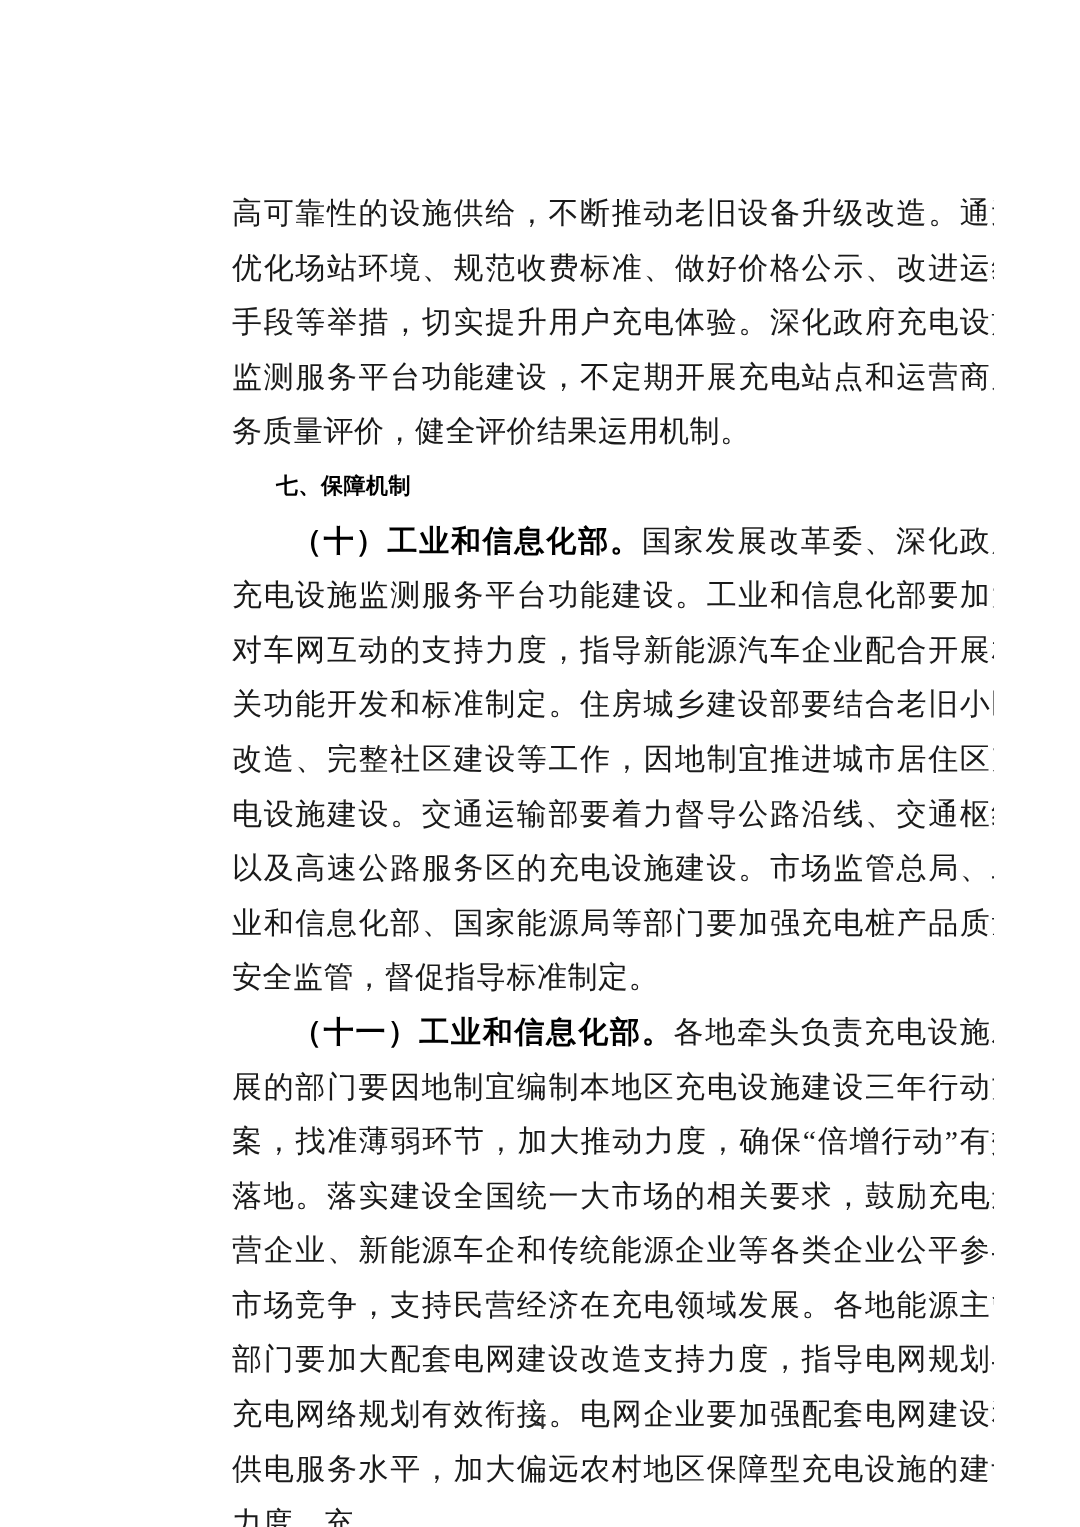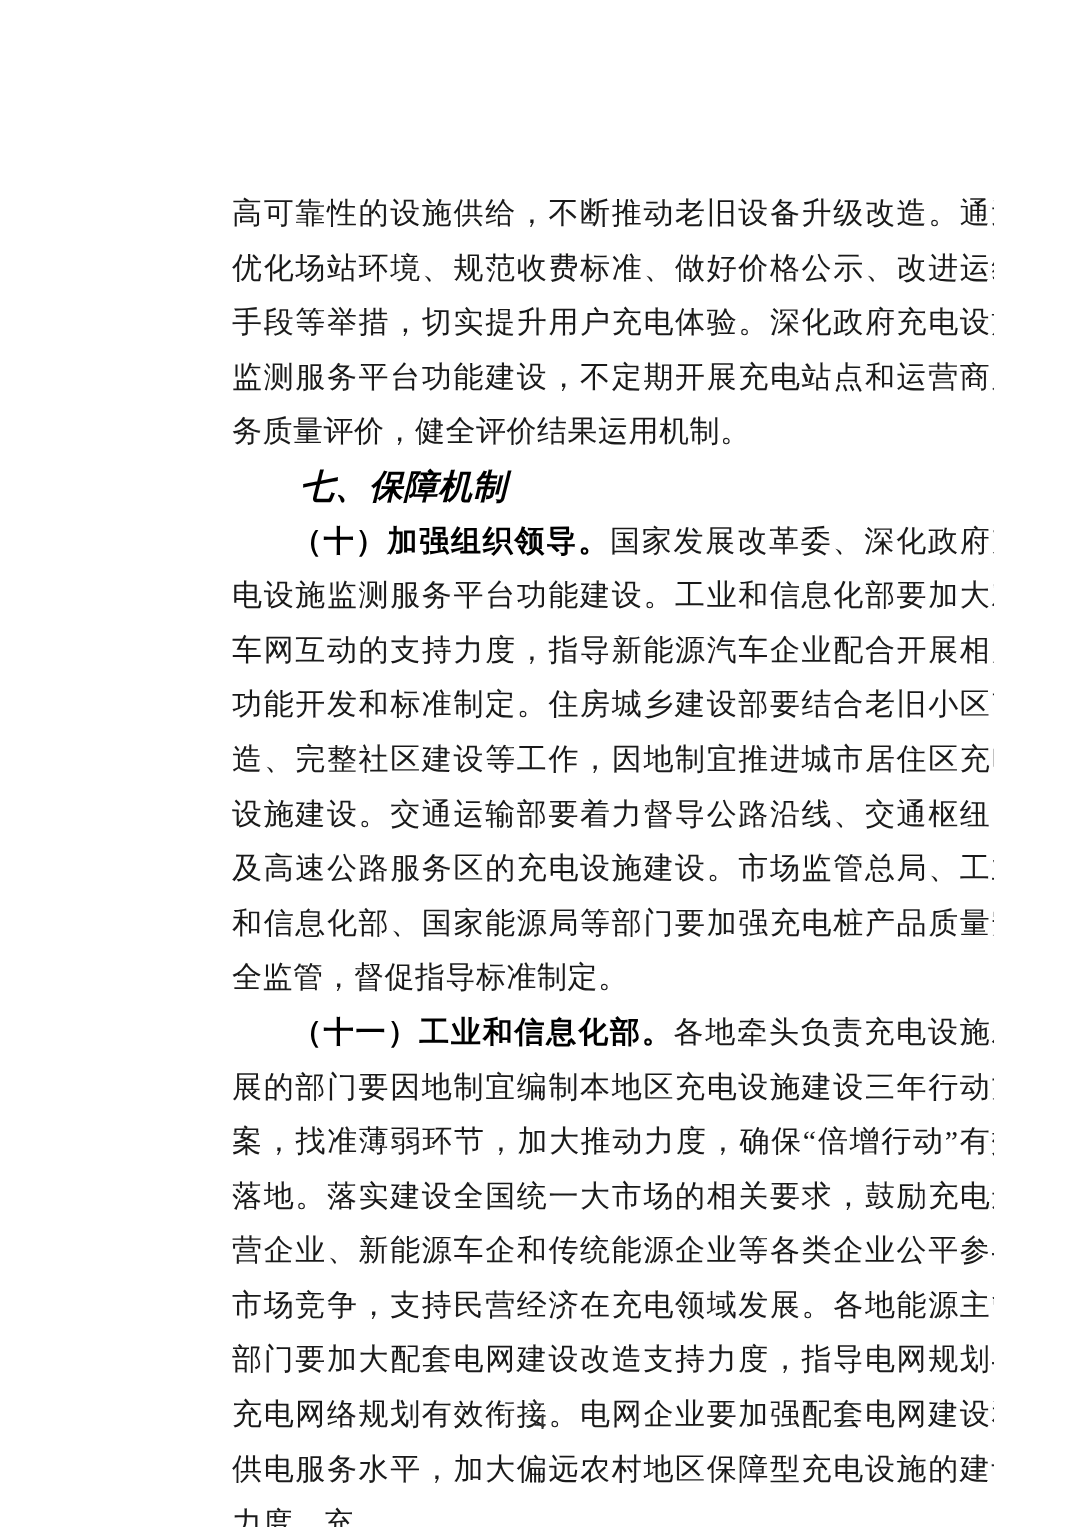--- a/index.html
+++ b/index.html
@@ -33,25 +33,24 @@
     text-indent: 2em;
   }
   .para.no-indent {
     text-indent: 0;
   }
   .section-heading {
     margin: 0;
     padding: 0;
     text-indent: 2em;
     font-family: "Liberation Sans", "DejaVu Sans", sans-serif;
-    font-size: 34px;
+    font-size: 22px;
     font-weight: bold;
     line-height: 54.6px;
     color: #000000;
-    font-style: italic;
   }
   .para .lead {
     font-weight: bold;
     color: #000000;
   }
   .page-number {
     position: absolute;
     left: 0;
     right: 0;
     top: 1408px;
@@ -64,20 +63,20 @@
 </head>
 <body>
 
 <div class="page">
   <div class="content">
 
     <p class="para no-indent"><span>高可靠性的设施供给，不断推动老旧设备升级改造。通过优化场站环境、规范收费标准、做好价格公示、改进运维手段等举措，切实提升用户充电体验。深化政府充电设施监测服务平台功能建设，不定期开展充电站点和运营商服务质量评价，健全评价结果运用机制。</span></p>
 
     <h2 class="section-heading">七、保障机制</h2>
 
-    <p class="para"><strong class="lead">（十）加强组织领导。</strong><span>国家发展改革委、深化政府充电设施监测服务平台功能建设。工业和信息化部要加大对车网互动的支持力度，指导新能源汽车企业配合开展相关功能开发和标准制定。住房城乡建设部要结合老旧小区改造、完整社区建设等工作，因地制宜推进城市居住区充电设施建设。交通运输部要着力督导公路沿线、交通枢纽以及高速公路服务区的充电设施建设。市场监管总局、工业和信息化部、国家能源局等部门要加强充电桩产品质量安全监管，督促指导标准制定。</span></p>
+    <p class="para"><strong class="lead">（十）工业和信息化部。</strong><span>国家发展改革委、深化政府充电设施监测服务平台功能建设。工业和信息化部要加大对车网互动的支持力度，指导新能源汽车企业配合开展相关功能开发和标准制定。住房城乡建设部要结合老旧小区改造、完整社区建设等工作，因地制宜推进城市居住区充电设施建设。交通运输部要着力督导公路沿线、交通枢纽以及高速公路服务区的充电设施建设。市场监管总局、工业和信息化部、国家能源局等部门要加强充电桩产品质量安全监管，督促指导标准制定。</span></p>
 
     <p class="para"><strong class="lead">（十一）工业和信息化部。</strong><span>各地牵头负责充电设施发展的部门要因地制宜编制本地区充电设施建设三年行动方案，找准薄弱环节，加大推动力度，确保“倍增行动”有效落地。落实建设全国统一大市场的相关要求，鼓励充电运营企业、新能源车企和传统能源企业等各类企业公平参与市场竞争，支持民营经济在充电领域发展。各地能源主管部门要加大配套电网建设改造支持力度，指导电网规划与充电网络规划有效衔接。电网企业要加强配套电网建设和供电服务水平，加大偏远农村地区保障型充电设施的建设力度。充</span></p>
 
   </div>
 
   <div class="page-number">4</div>
 </div>
 
 </body></html>

